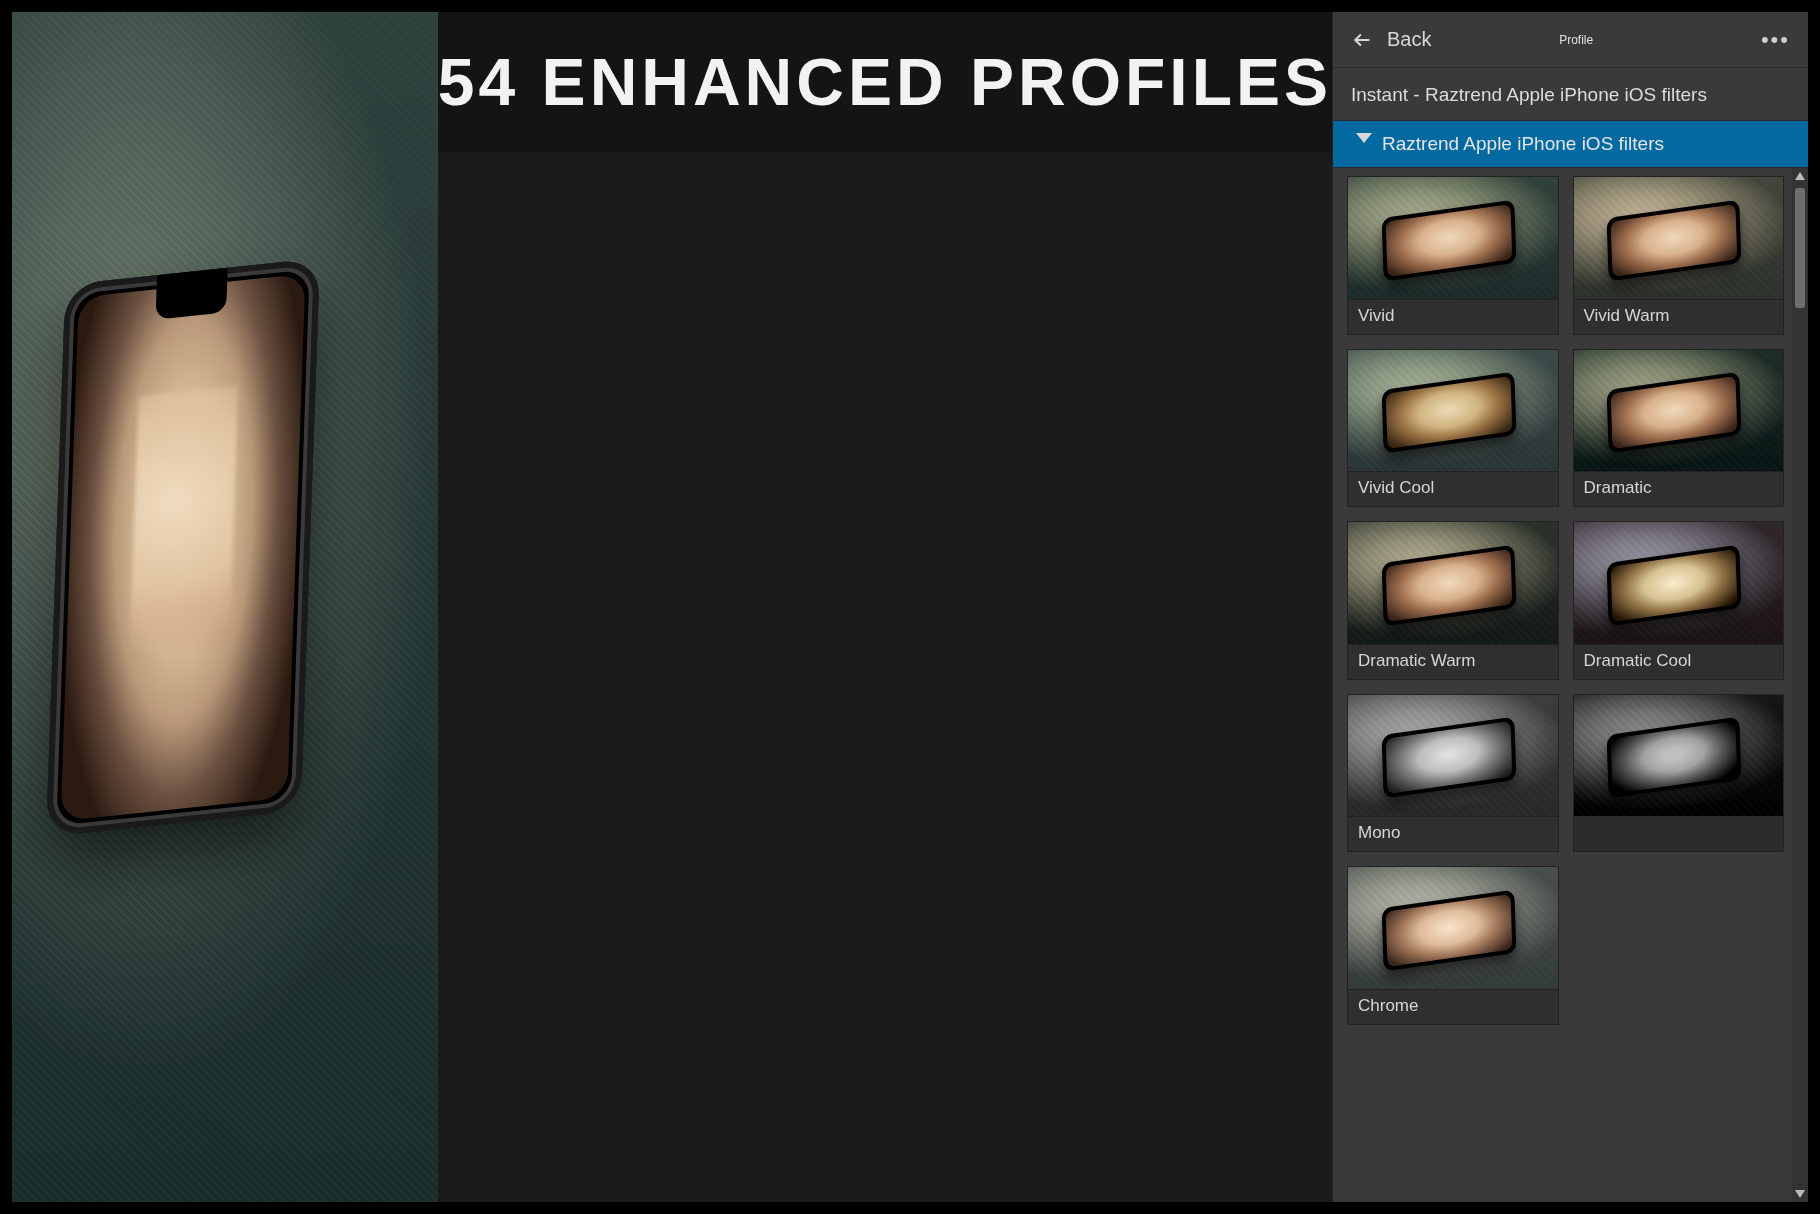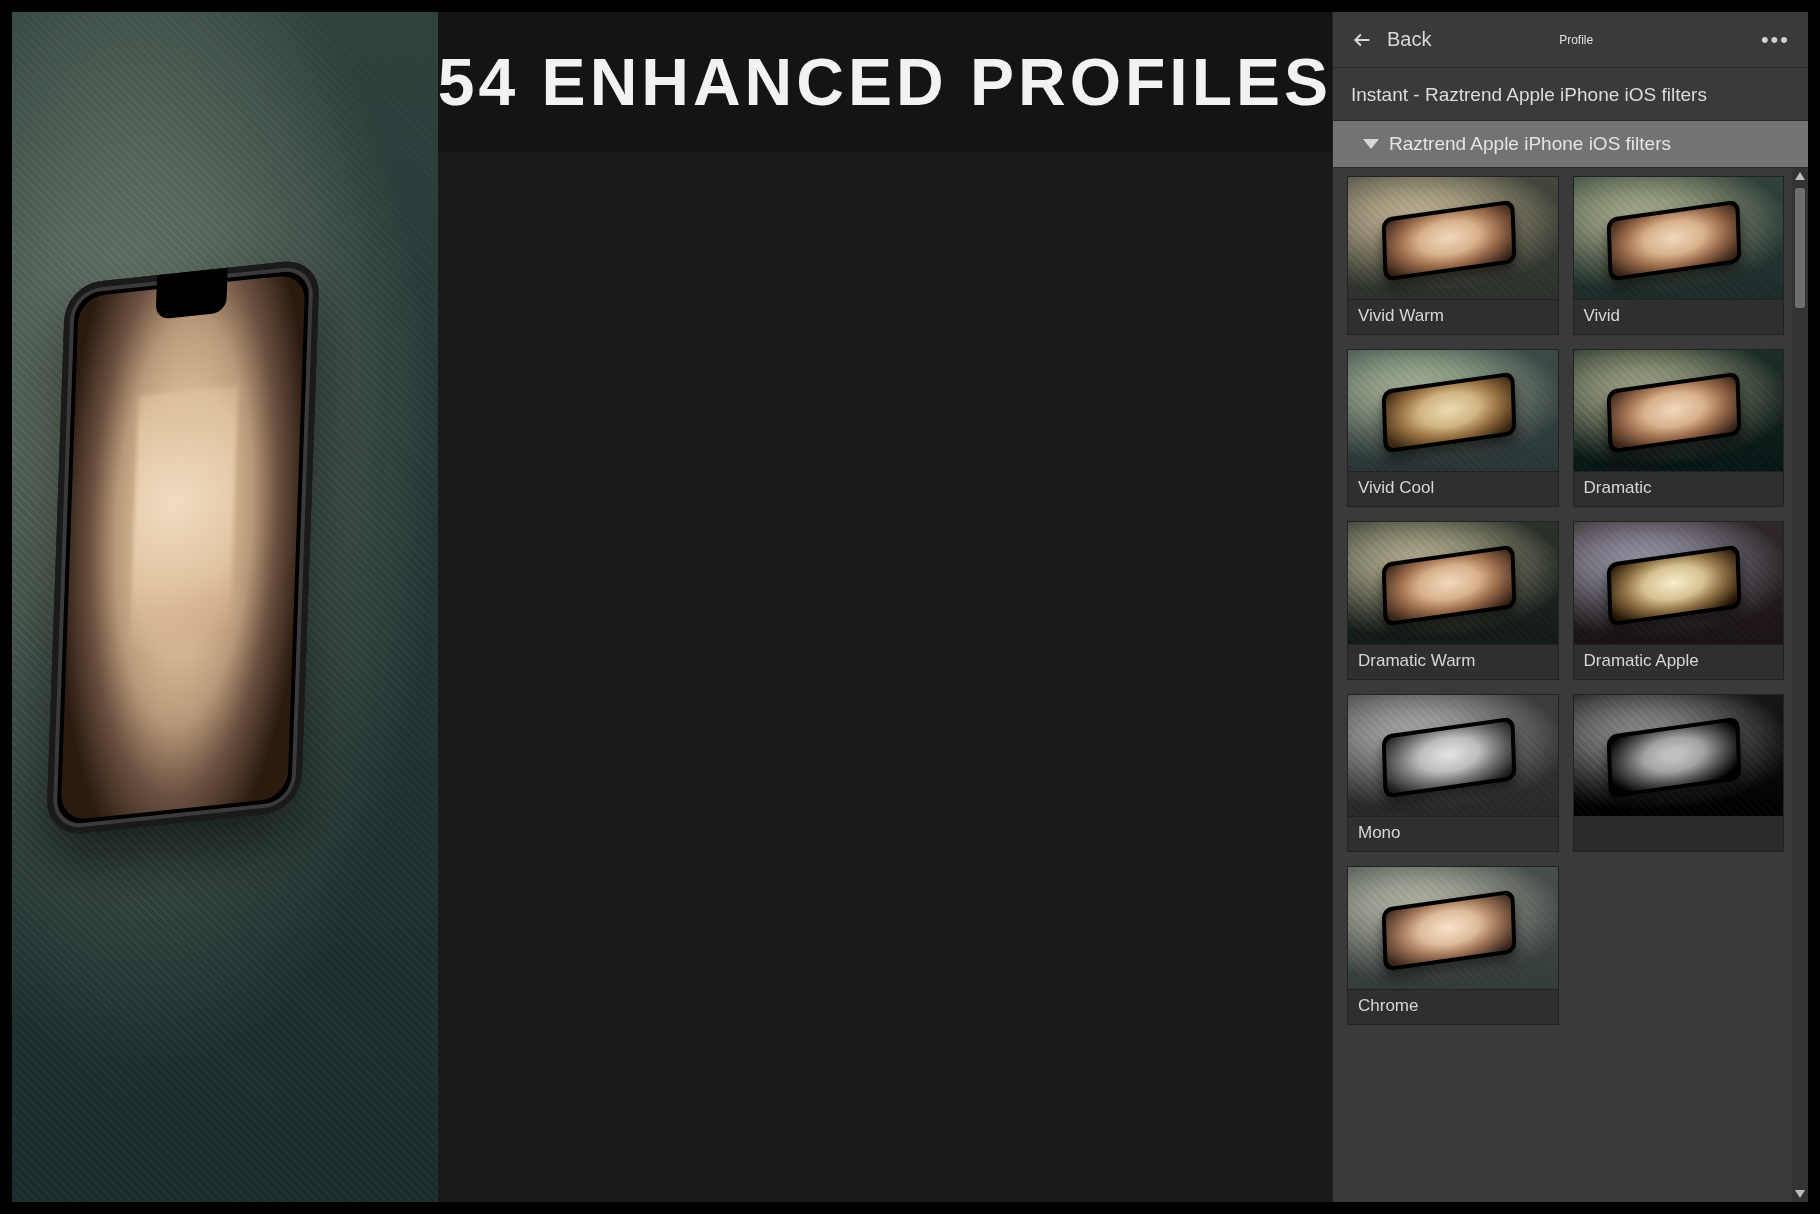--- a/index.html
+++ b/index.html
@@ -136,27 +136,27 @@
     }
     .current-preset {
       padding: 16px 18px 14px;
       text-align: left;
       font-size: 19px;
       color: #dcdcdc;
       border-bottom: 1px solid #2a2a2a;
     }
     .group-header {
       display: flex;
-      align-items: center;
+      align-items: flex-start;
       gap: 10px;
-      padding: 12px 30px;
+      padding: 12px 23px;
       font-size: 19px;
       color: #e4e4e4;
       cursor: pointer;
-      background: #737373;
+      background: #0369a1;
       border-bottom: 1px solid #2c2c2c;
     }
     .disclosure {
       display: inline-block;
       width: 0; height: 0;
       border-left: 8px solid transparent;
       border-right: 8px solid transparent;
       border-top: 10px solid #d8d8d8;
     }
     .scroll-wrap {
@@ -302,34 +302,34 @@
 
       <div class="current-preset">Instant - Raztrend Apple iPhone iOS filters</div>
 
       <div class="group-header">
         <span class="disclosure"></span>
         <span>Raztrend Apple iPhone iOS filters</span>
       </div>
 
       <div class="scroll-wrap">
         <div class="thumb-grid" id="thumb-grid">
+            <div class="thumb-card tint-vivid">
+              <div class="thumb-img">
+                <div class="thumb-bg"></div>
+                <div class="thumb-phone"></div>
+              </div>
+              <div class="thumb-label">Vivid</div>
+            </div>
             <div class="thumb-card tint-vivid-warm">
               <div class="thumb-img">
                 <div class="thumb-bg"></div>
                 <div class="thumb-phone"></div>
               </div>
               <div class="thumb-label">Vivid Warm</div>
             </div>
-            <div class="thumb-card tint-vivid">
-              <div class="thumb-img">
-                <div class="thumb-bg"></div>
-                <div class="thumb-phone"></div>
-              </div>
-              <div class="thumb-label">Vivid</div>
-            </div>
             <div class="thumb-card tint-vivid-cool">
               <div class="thumb-img">
                 <div class="thumb-bg"></div>
                 <div class="thumb-phone"></div>
               </div>
               <div class="thumb-label">Vivid Cool</div>
             </div>
             <div class="thumb-card tint-dramatic">
               <div class="thumb-img">
                 <div class="thumb-bg"></div>
@@ -342,21 +342,21 @@
                 <div class="thumb-bg"></div>
                 <div class="thumb-phone"></div>
               </div>
               <div class="thumb-label">Dramatic Warm</div>
             </div>
             <div class="thumb-card tint-dramatic-cool">
               <div class="thumb-img">
                 <div class="thumb-bg"></div>
                 <div class="thumb-phone"></div>
               </div>
-              <div class="thumb-label">Dramatic Apple</div>
+              <div class="thumb-label">Dramatic Cool</div>
             </div>
             <div class="thumb-card tint-mono">
               <div class="thumb-img">
                 <div class="thumb-bg"></div>
                 <div class="thumb-phone"></div>
               </div>
               <div class="thumb-label">Mono</div>
             </div>
             <div class="thumb-card tint-noir">
               <div class="thumb-img">

